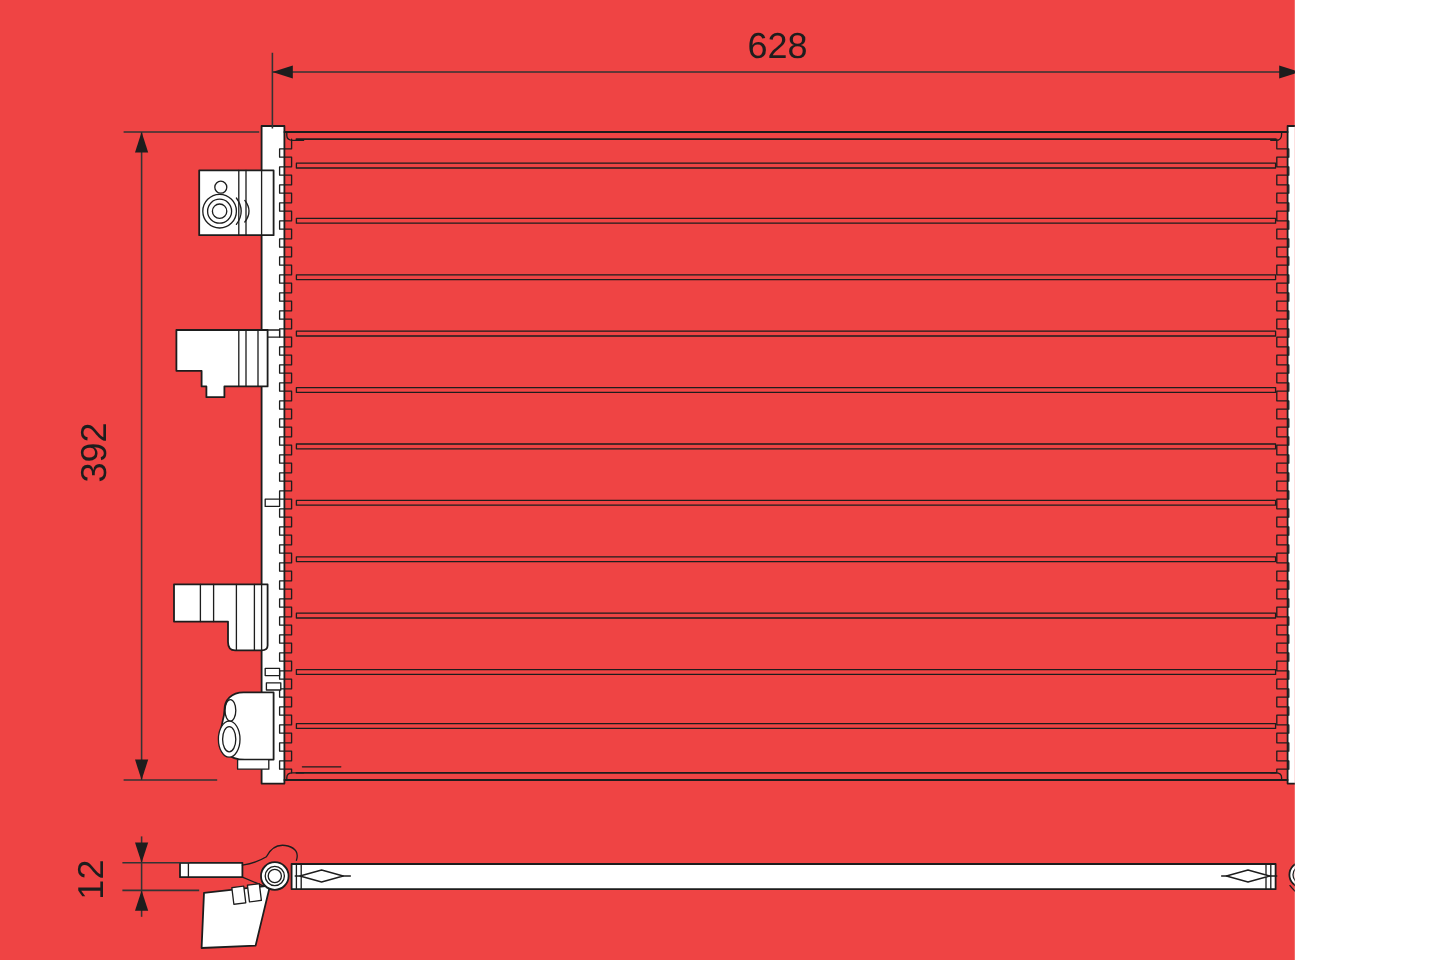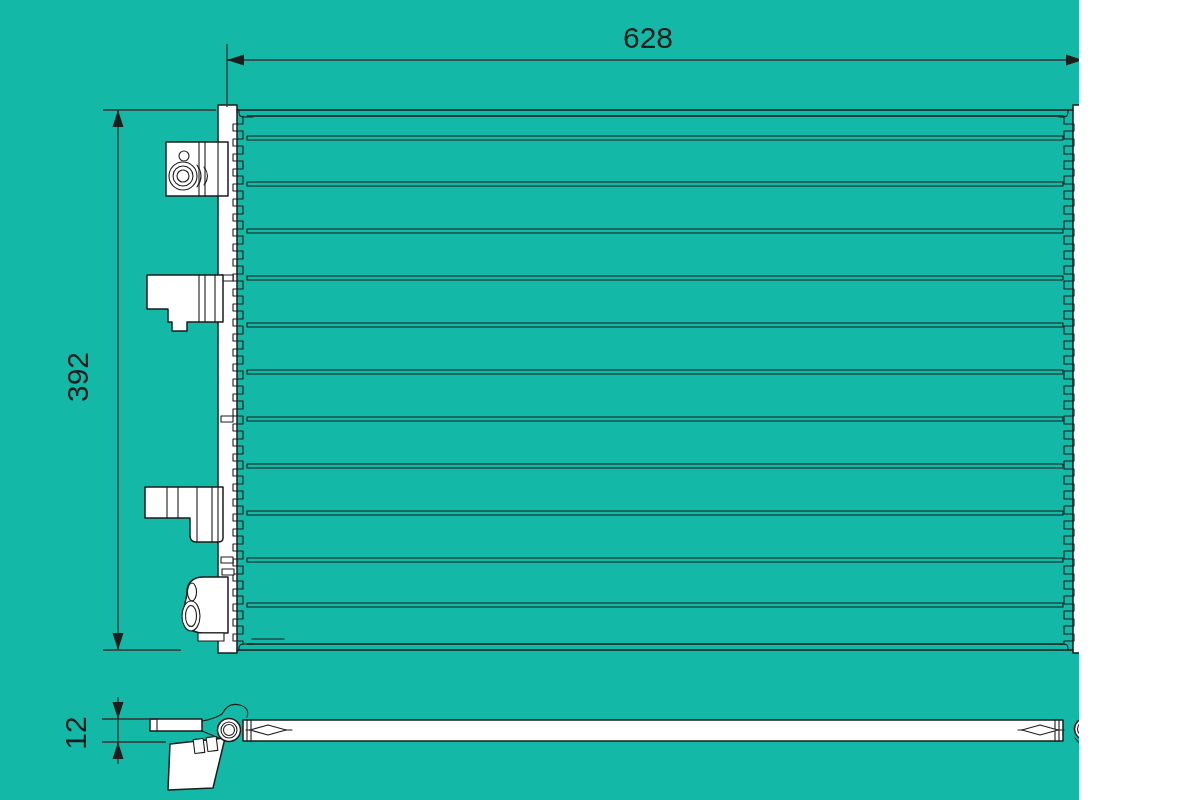--- a/index.html
+++ b/index.html
@@ -1,16 +1,16 @@
 <!DOCTYPE html>
 <html><head>
 <meta charset="utf-8">
 <style>
   html,body{margin:0;padding:0;background:#ffffff;}
-  .canvas{position:relative;width:1079px;height:800px;background:#14b8a6;overflow:hidden;
+  .canvas{position:relative;width:1079px;height:800px;background:#ef4444;overflow:hidden;
           font-family:"Liberation Sans", sans-serif;}
   svg{display:block}
   .ln   {stroke:#1d1d1d;fill:none;stroke-width:1.5;stroke-linejoin:round;stroke-linecap:round;}
   .thin {stroke:#1d1d1d;fill:none;stroke-width:1.1;stroke-linejoin:round;stroke-linecap:round;}
   .wfill{fill:#ffffff;stroke:#1d1d1d;stroke-width:1.5;stroke-linejoin:round;}
   .wfill2{fill:#ffffff;stroke:#1d1d1d;stroke-width:1.1;stroke-linejoin:round;}
   .dim  {stroke:#333333;fill:none;stroke-width:1.3;}
   .arrow{fill:#1d1d1d;stroke:none;}
   text.dimtxt{fill:#1d1d1d;font-size:30px;font-family:"Liberation Sans", sans-serif;}
 </style>

